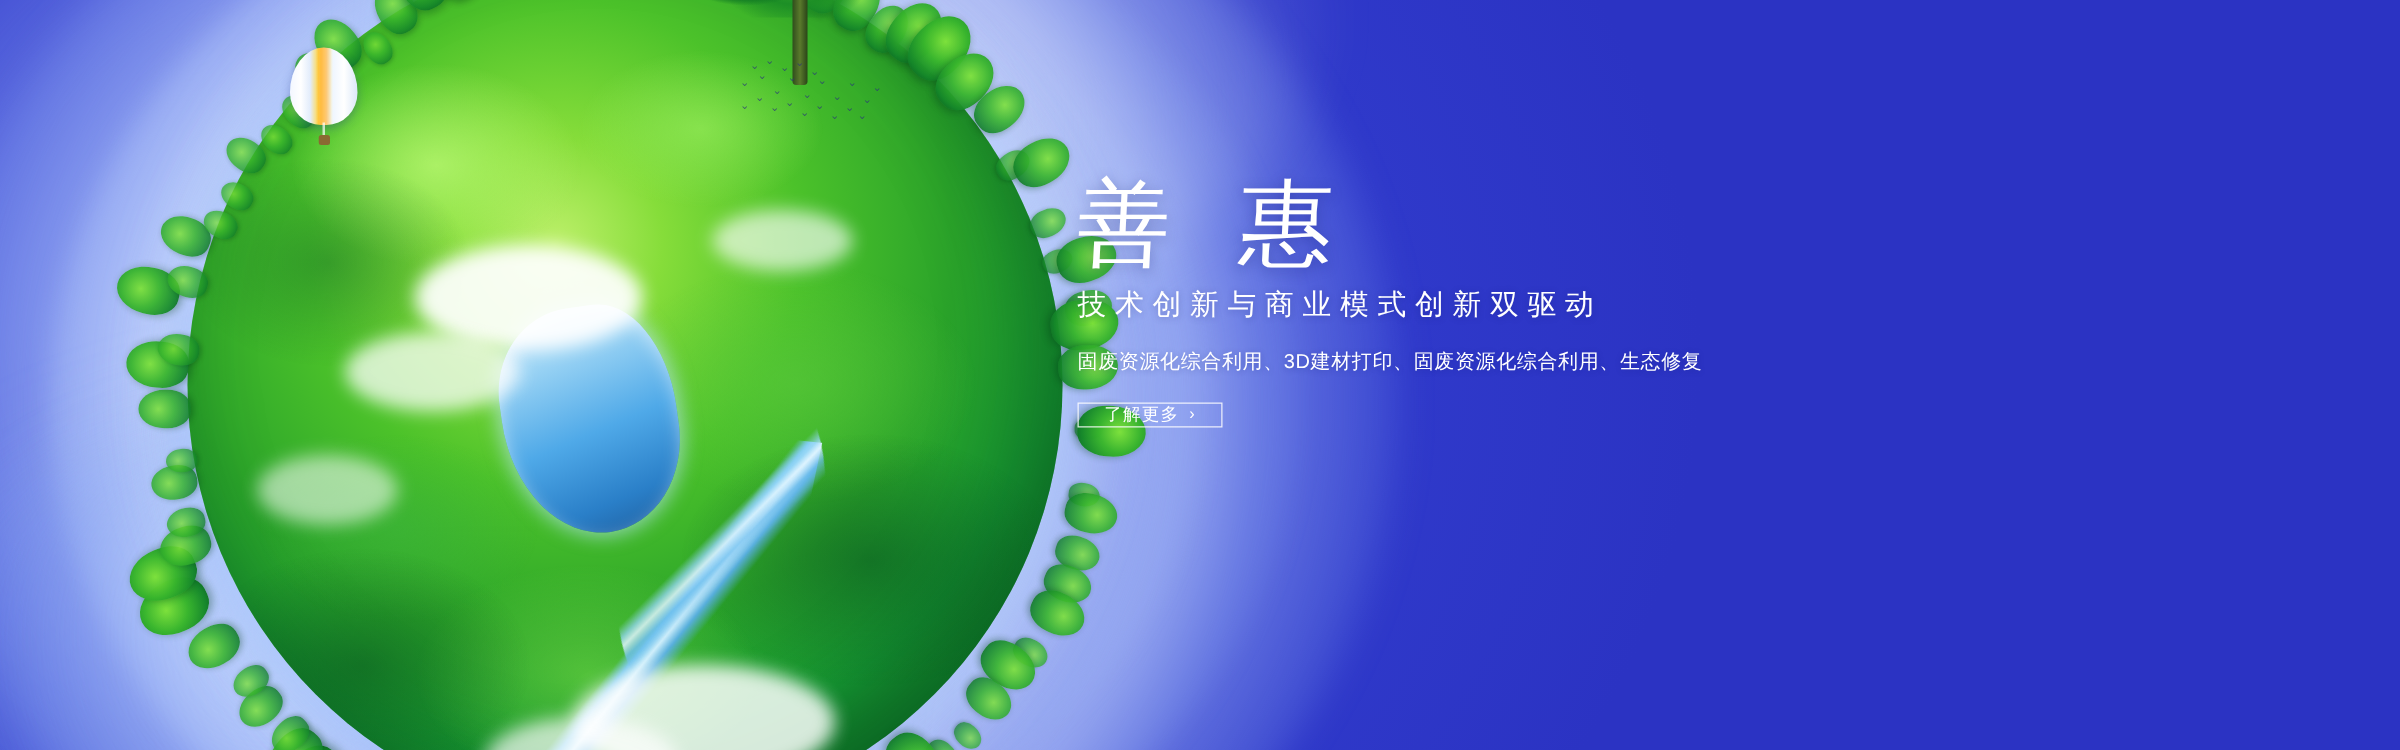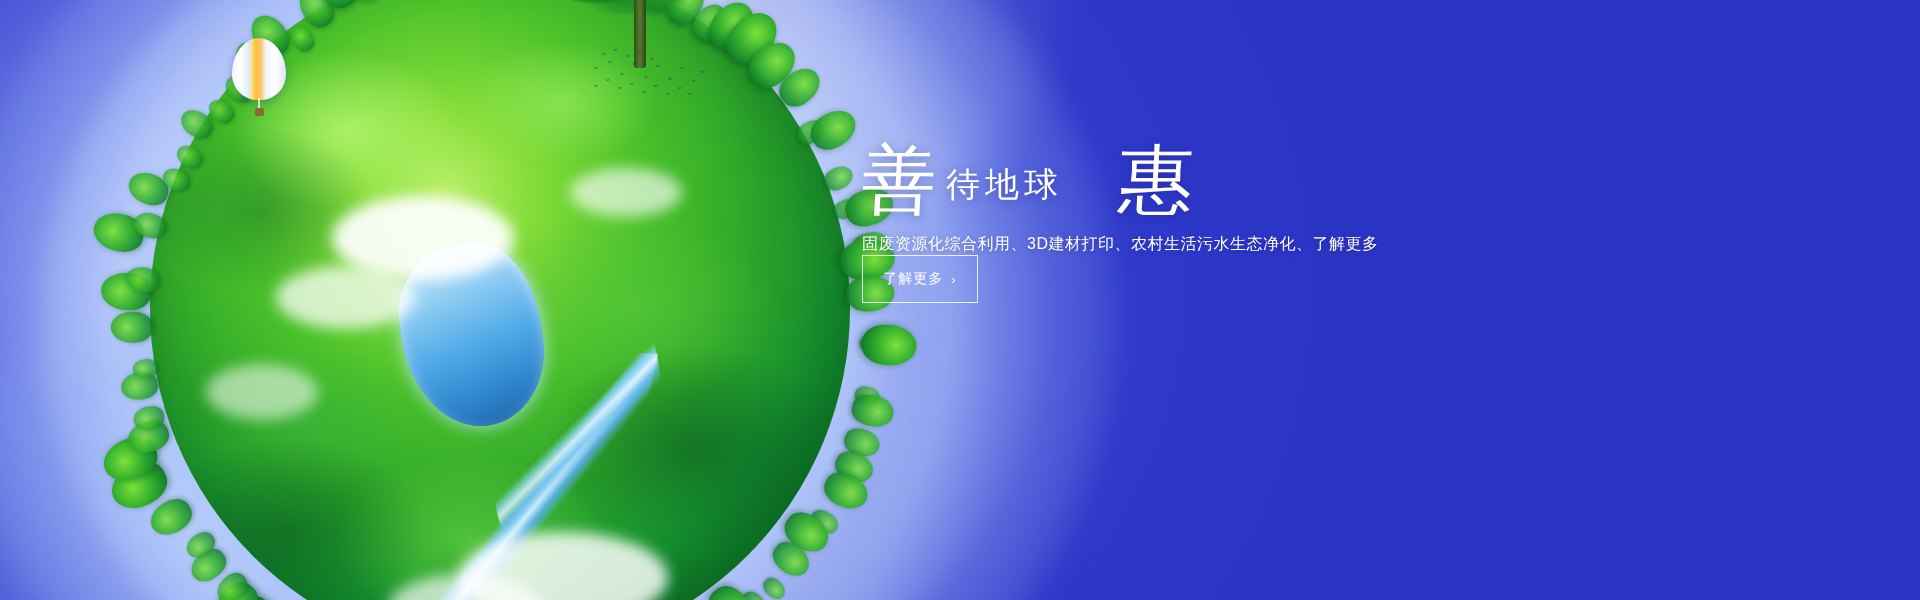--- a/index.html
+++ b/index.html
@@ -175,22 +175,22 @@
     margin-top:14px;
     font-size:23px;letter-spacing:7px;color:#ffffff;font-weight:300;
     white-space:nowrap;text-shadow:0 1px 6px rgba(20,30,110,.3);
   }
   #description{
     margin-top:20px;
     font-size:16px;letter-spacing:.5px;color:#ffffff;font-weight:400;
     white-space:nowrap;text-shadow:0 1px 5px rgba(20,30,110,.3);
   }
   #cta{
-    display:inline-flex;align-items:center;justify-content:center;
-    width:116px;height:48px;
+    margin-top:22px;display:inline-flex;justify-content:center;
+    width:116px;height:20px;
     border:1px solid rgba(255,255,255,.85);
     color:#ffffff;font-size:14px;letter-spacing:1px;
     background:transparent;cursor:pointer;box-sizing:border-box;
   }
   #cta .chev{margin-left:8px;font-size:13px;}
   
   .corner-glow{
     position:absolute;left:-60px;bottom:-160px;width:560px;height:420px;border-radius:50%;
     background:radial-gradient(circle at 50% 40%, rgba(190,212,255,.38) 0%, rgba(130,162,242,.16) 50%, rgba(90,120,230,0) 80%);
     filter:blur(30px);
@@ -321,27 +321,27 @@
       <div class="bird" style="left: 648px; top: 53px;">⌄</div>
       <div class="bird" style="left: 686px; top: 88px;">⌄</div>
       <div class="bird" style="left: 698px; top: 66px;">⌄</div>
       <div class="bird" style="left: 592px; top: 80px;">⌄</div>
     </div>
 
   <div id="content">
 
     <div id="headline">
       <span class="big-char">善</span>
-      <span class="sm-chars">待地球</span>
       <span class="gap"></span>
       <span class="big-char">惠</span>
     </div>
 
-
-    <div id="description">固废资源化综合利用、3D建材打印、农村生活污水生态净化、了解更多</div>
+    <div id="subtitle">技术创新与商业模式创新双驱动</div>
+
+    <div id="description">固废资源化综合利用、3D建材打印、固废资源化综合利用、生态修复</div>
 
     <div id="cta">
       <span>了解更多</span>
       <span class="chev">›</span>
     </div>
 
   </div>
 </div>
 
 </body></html>

